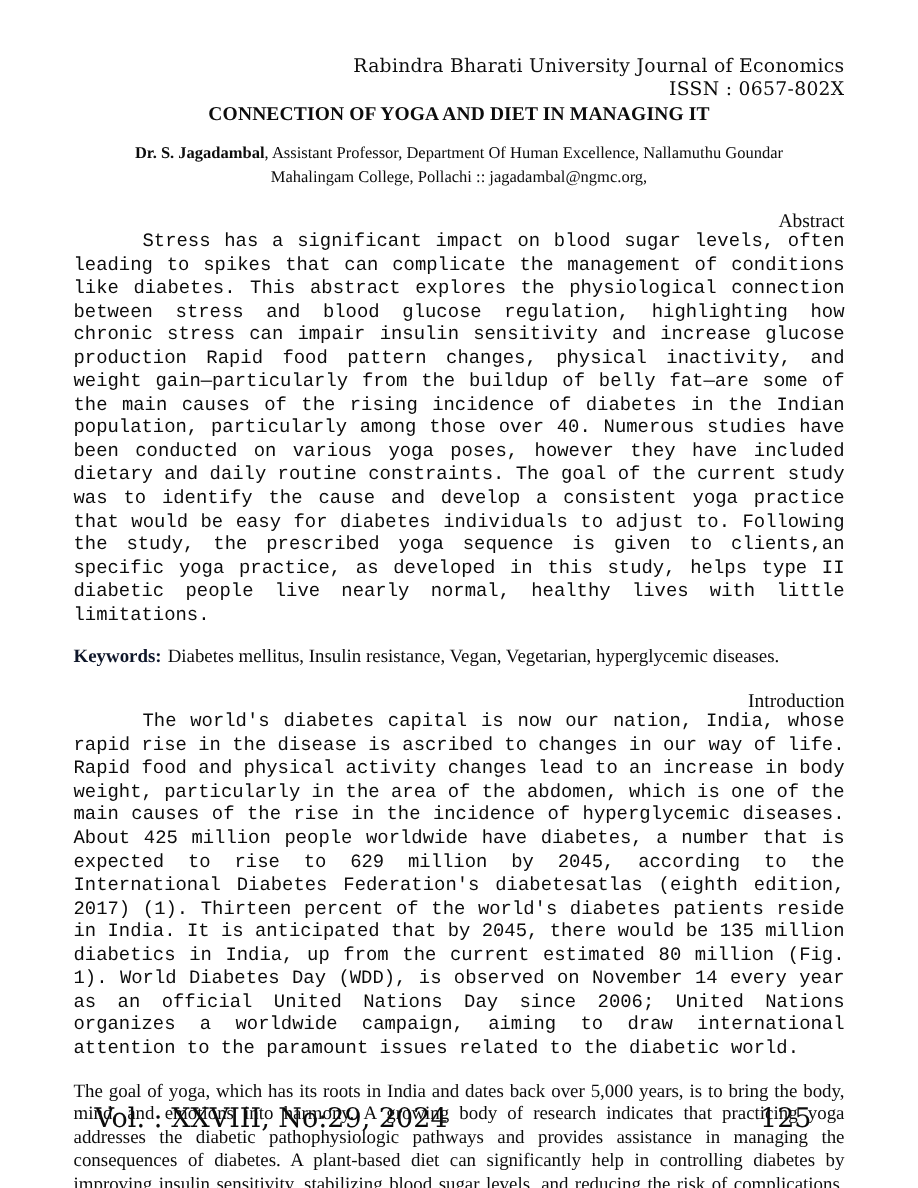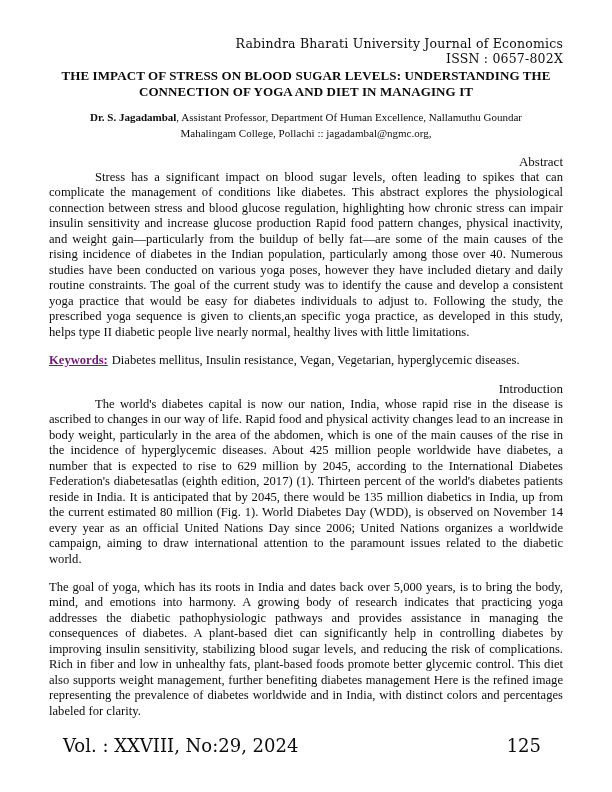--- a/index.html
+++ b/index.html
@@ -47,21 +47,21 @@
     font-weight:normal;
     line-height:15.5px;
     text-align:right;
   }
   .body-para {
     margin:0;
     font-size:12.6px;
     line-height:15.55px;
     text-align:justify;
   }
-  .indent { text-indent:46px; }
+  .indent { text-indent:46px;font-family:Liberation Mono, monospace; }
   .keywords {
     margin:12px 0 0 0;
     font-size:12.6px;
     line-height:15.5px;
   }
   .kw-label {
     font-weight:bold;
     padding-right:4px;
   }
   .intro-para2 { margin-top:12px; }
@@ -80,34 +80,33 @@
 
 <div class="page">
   <div class="content">
 
     <div class="masthead">
       <div>Rabindra Bharati University Journal of Economics</div>
       <div>ISSN : 0657-802X</div>
     </div>
 
     <h1 class="title">
-      <span class="tline">THE IMPACT OF STRESS ON BLOOD SUGAR LEVELS: UNDERSTANDING THE</span>
       <span class="tline">CONNECTION OF YOGA AND DIET IN MANAGING IT</span>
     </h1>
 
     <p class="author">
       <span class="aline"><span class="bold">Dr. S. Jagadambal</span><span>, Assistant Professor, Department Of Human Excellence, Nallamuthu Goundar</span></span>
       <span class="aline">Mahalingam College, Pollachi :: jagadambal@ngmc.org,</span>
     </p>
 
     <h2 class="section-heading">Abstract</h2>
     <p class="body-para indent">Stress has a significant impact on blood sugar levels, often leading to spikes that can complicate the management of conditions like diabetes. This abstract explores the physiological connection between stress and blood glucose regulation, highlighting how chronic stress can impair insulin sensitivity and increase glucose production Rapid food pattern changes, physical inactivity, and weight gain—particularly from the buildup of belly fat—are some of the main causes of the rising incidence of diabetes in the Indian population, particularly among those over 40. Numerous studies have been conducted on various yoga poses, however they have included dietary and daily routine constraints. The goal of the current study was to identify the cause and develop a consistent yoga practice that would be easy for diabetes individuals to adjust to. Following the study, the prescribed yoga sequence is given to clients,an specific yoga practice, as developed in this study, helps type II diabetic people live nearly normal, healthy lives with little limitations.</p>
 
     <p class="keywords">
-      <span class="kw-label" id="kw-label" style="color: #701a75; text-decoration: underline;">Keywords:</span><span>Diabetes mellitus, Insulin resistance, Vegan, Vegetarian, hyperglycemic diseases.</span>
+      <span class="kw-label" id="kw-label" style="color: #0f172a;">Keywords:</span><span>Diabetes mellitus, Insulin resistance, Vegan, Vegetarian, hyperglycemic diseases.</span>
     </p>
 
     <h2 class="section-heading">Introduction</h2>
     <p class="body-para indent">The world's diabetes capital is now our nation, India, whose rapid rise in the disease is ascribed to changes in our way of life. Rapid food and physical activity changes lead to an increase in body weight, particularly in the area of the abdomen, which is one of the main causes of the rise in the incidence of hyperglycemic diseases. About 425 million people worldwide have diabetes, a number that is expected to rise to 629 million by 2045, according to the International Diabetes Federation's diabetesatlas (eighth edition, 2017) (1). Thirteen percent of the world's diabetes patients reside in India. It is anticipated that by 2045, there would be 135 million diabetics in India, up from the current estimated 80 million (Fig. 1). World Diabetes Day (WDD), is observed on November 14 every year as an official United Nations Day since 2006; United Nations organizes a worldwide campaign, aiming to draw international attention to the paramount issues related to the diabetic world.</p>
     <p class="body-para intro-para2">The goal of yoga, which has its roots in India and dates back over 5,000 years, is to bring the body, mind, and emotions into harmony. A growing body of research indicates that practicing yoga addresses the diabetic pathophysiologic pathways and provides assistance in managing the consequences of diabetes. A plant-based diet can significantly help in controlling diabetes by improving insulin sensitivity, stabilizing blood sugar levels, and reducing the risk of complications. Rich in fiber and low in unhealthy fats, plant-based foods promote better glycemic control. This diet also supports weight management, further benefiting diabetes management Here is the refined image representing the prevalence of diabetes worldwide and in India, with distinct colors and percentages labeled for clarity.</p>
 
   </div>
 
   <div class="footer">
     <span>Vol. : XXVIII, No:29, 2024</span>

